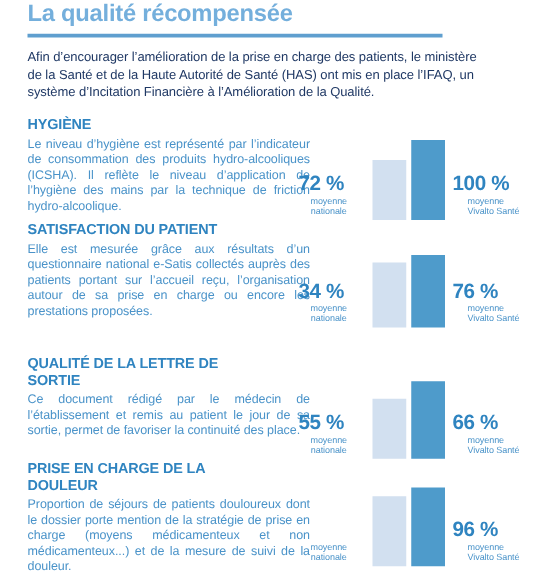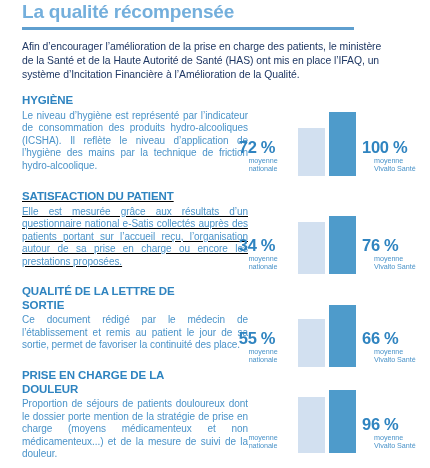--- a/index.html
+++ b/index.html
@@ -163,21 +163,21 @@
           <div class="stat stat-right">
             <div class="stat-value">100 %</div>
             <div class="stat-sub">moyenne</div>
             <div class="stat-sub">Vivalto Santé</div>
           </div>
         </div>
       </div>
     </div>
   </div>
 
-  <div class="section" style="top:190px;height:88px;text-decoration:underline;">
+  <div class="section" style="top:178px;height:88px;">
     <div class="section-inner">
       <div class="sec-head">SATISFACTION DU PATIENT</div>
       <div class="sec-body">Elle est mesurée grâce aux résultats d’un questionnaire national e-Satis collectés auprès des patients portant sur l’accueil reçu, l’organisation autour de sa prise en charge ou encore les prestations proposées.</div>
       <div class="chart" style="top:4px;">
         <div class="chart-row">
           <div class="bars">
             <div class="bar bar-nat" style="height:52px;"></div>
             <div class="bar bar-viv" style="height:58px;"></div>
           </div>
           <div class="stat stat-left">

